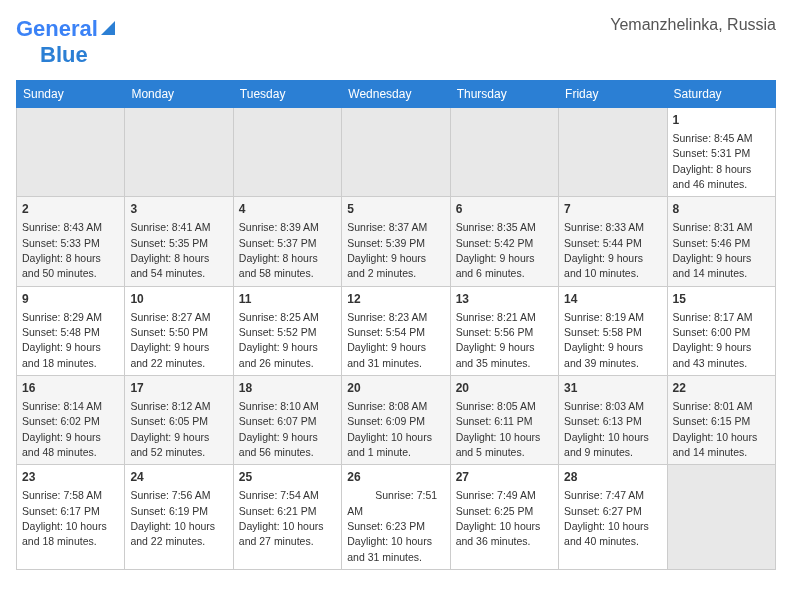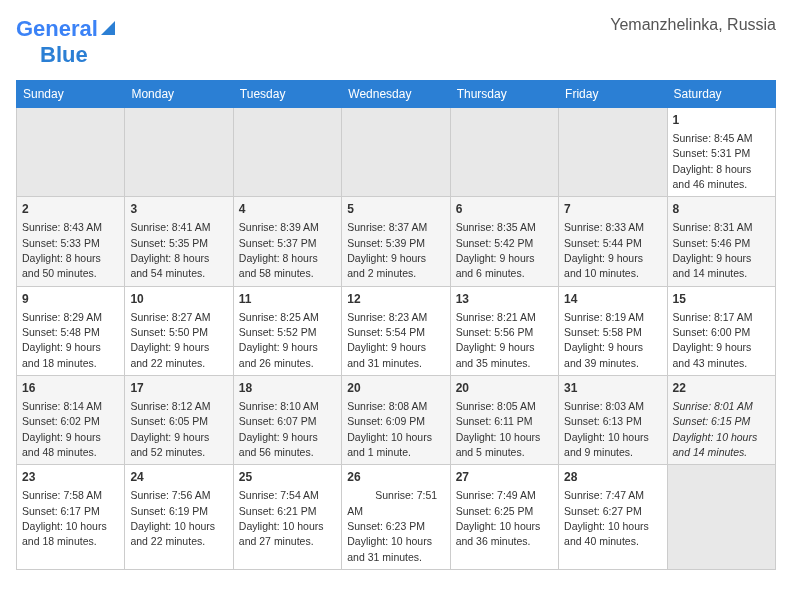--- a/index.html
+++ b/index.html
@@ -205,21 +205,21 @@
 Daylight: 10 hours
 and 1 minute.</span></td>
         <td><span class="day-num">20</span><span class="day-info" style="white-space: pre-line;">Sunrise: 8:05 AM
 Sunset: 6:11 PM
 Daylight: 10 hours
 and 5 minutes.</span></td>
         <td><span class="day-num">31</span><span class="day-info" style="white-space: pre-line;">Sunrise: 8:03 AM
 Sunset: 6:13 PM
 Daylight: 10 hours
 and 9 minutes.</span></td>
-        <td><span class="day-num">22</span><span class="day-info" style="white-space: pre-line; font-style: italic;">Sunrise: 8:01 AM
+        <td><span class="day-num">22</span><span class="day-info" style="white-space: pre-line;">Sunrise: 8:01 AM
 Sunset: 6:15 PM
 Daylight: 10 hours
 and 14 minutes.</span></td>
       </tr>
       <tr>
         <td><span class="day-num">23</span><span class="day-info" style="white-space: pre-line;">Sunrise: 7:58 AM
 Sunset: 6:17 PM
 Daylight: 10 hours
 and 18 minutes.</span></td>
         <td><span class="day-num">24</span><span class="day-info" style="white-space: pre-line;">Sunrise: 7:56 AM

